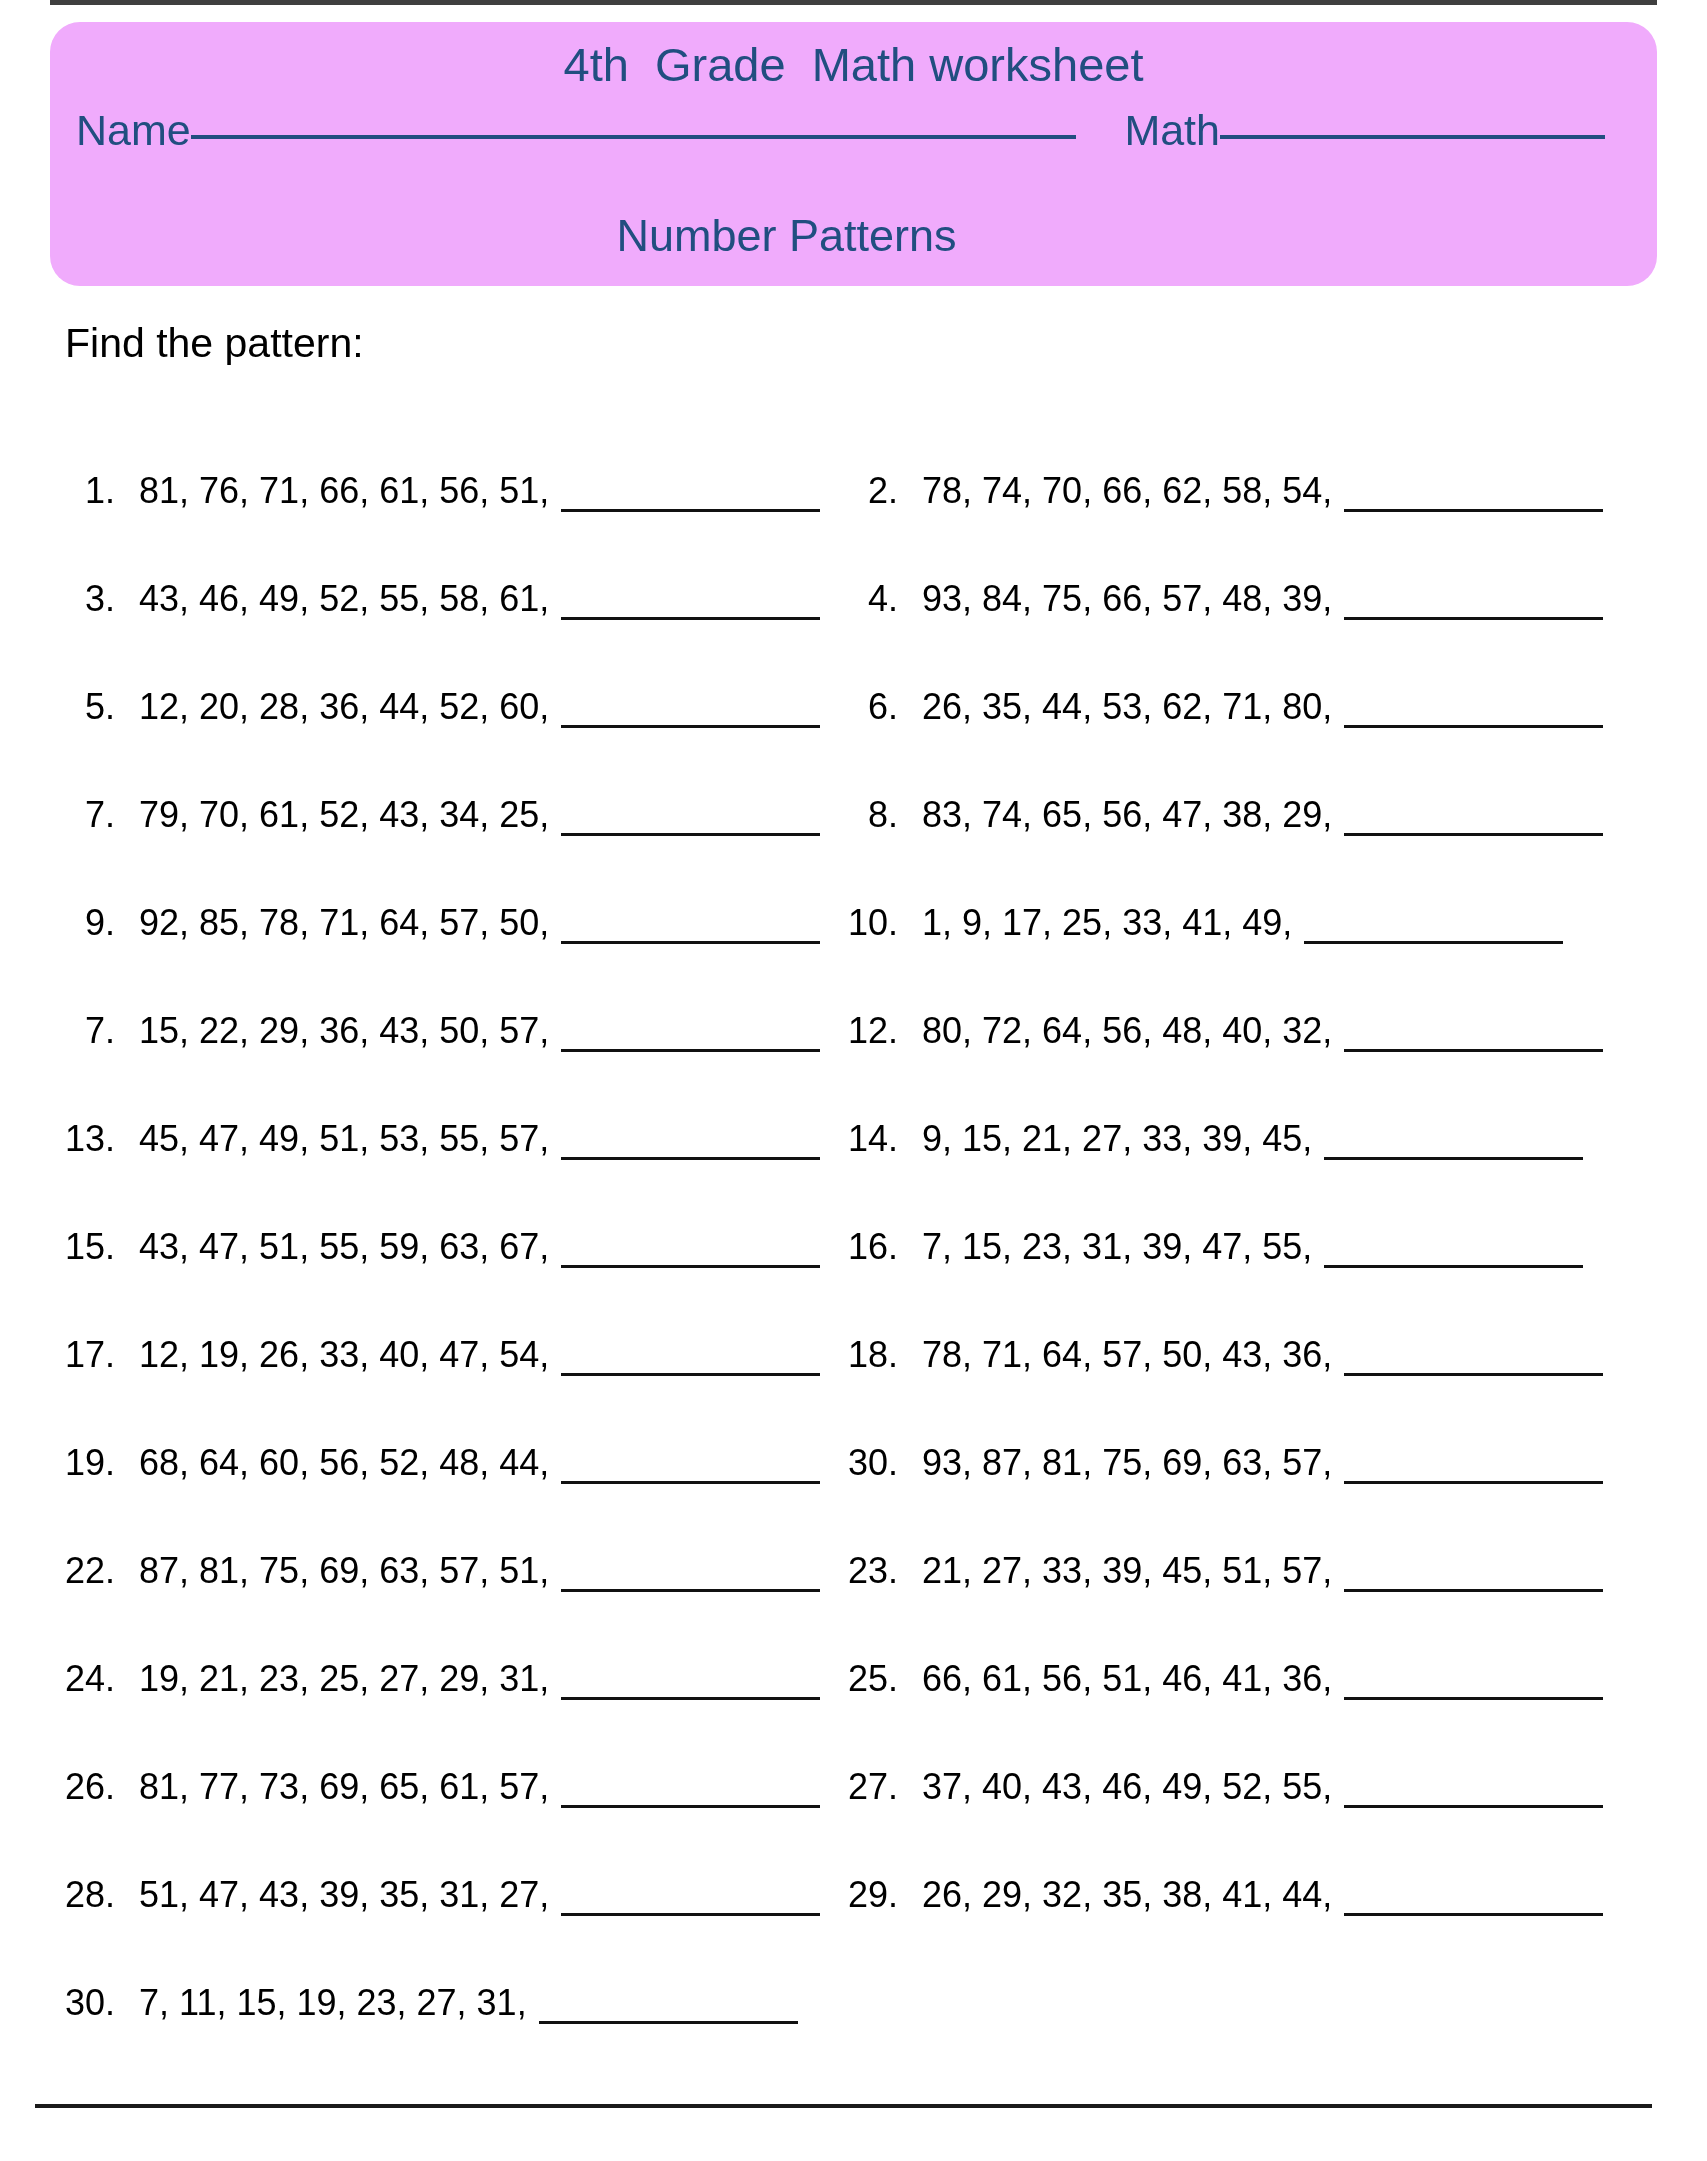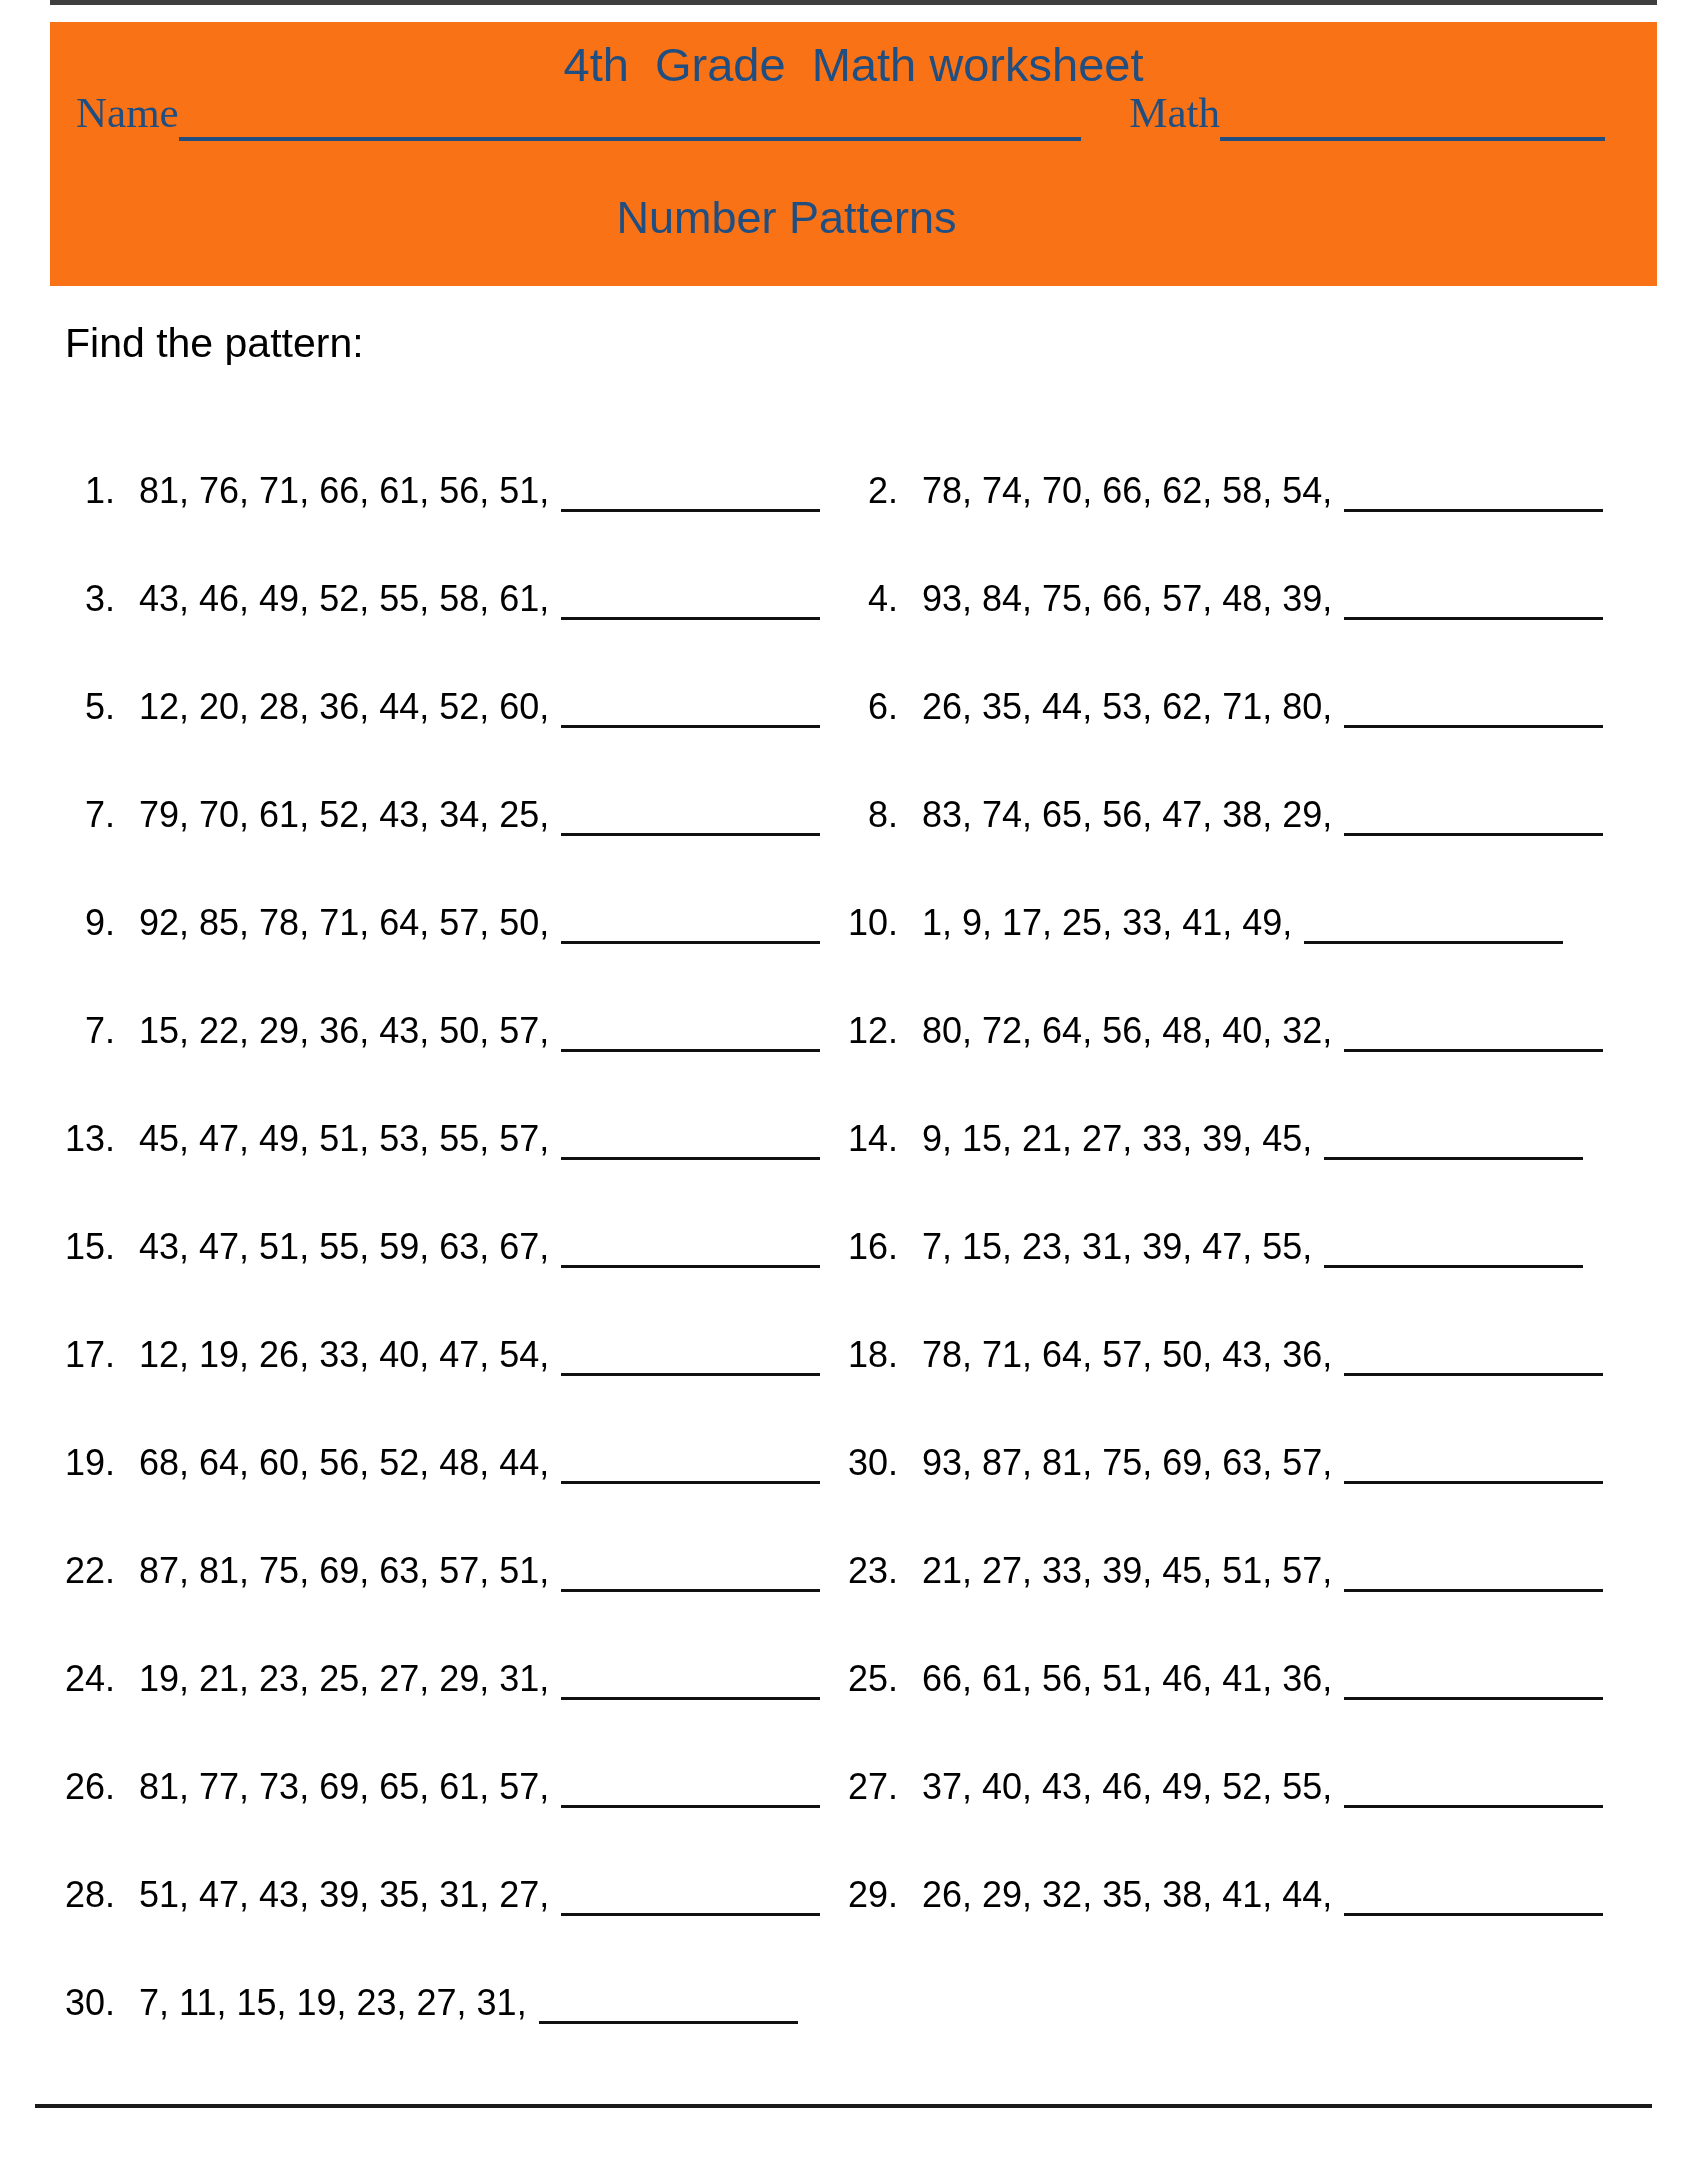--- a/index.html
+++ b/index.html
@@ -16,22 +16,22 @@
   }
   .header {
     position:absolute; left:50px; top:21.6px; width:1607px; height:264px;
     background:#b7cbe3; color:#214e80;
   }
   .title {
     text-align:center; margin-top:19px; font-size:47px; line-height:1;
     white-space:pre-wrap;
   }
   .nameline {
-    display:flex; align-items:flex-end;
-    margin:3px 26px 0 26px; font-size:43px; line-height:1;font-family:Liberation Serif, serif;
+    display:flex; align-items:center;
+    margin:21px 26px 0 26px; font-size:43px; line-height:1;
   }
   .hblank {
     display:inline-block; height:0;
     border-bottom:4.3px solid currentColor;
     position:relative; top:7px;
   }
   .name-blank { flex:1; margin-right:48px; }
   .date-blank { width:385px; margin-right:26px; }
   .subtitle {
     text-align:center; margin-top:61px; font-size:45px; line-height:1;
@@ -58,21 +58,21 @@
   .bottom-rule {
     position:absolute; left:35px; top:2104px; width:1617px; height:4.3px;
     background:#1a1a1a;
   }
 </style>
 </head>
 <body>
 
 <div class="scan-edge"></div>
 
-<div class="header" style="background: #f97316; color: rgb(33, 78, 128);">
+<div class="header" style="background: #f0abfc; color: rgb(33, 78, 128); border-radius: 30px;">
   <div class="title">4th  Grade  Math worksheet</div>
   <div class="nameline">
     <span>Name</span>
     <span class="hblank name-blank"></span>
     <span>Math</span>
     <span class="hblank date-blank"></span>
   </div>
   <div class="subtitle">Number Patterns</div>
 </div>
 

